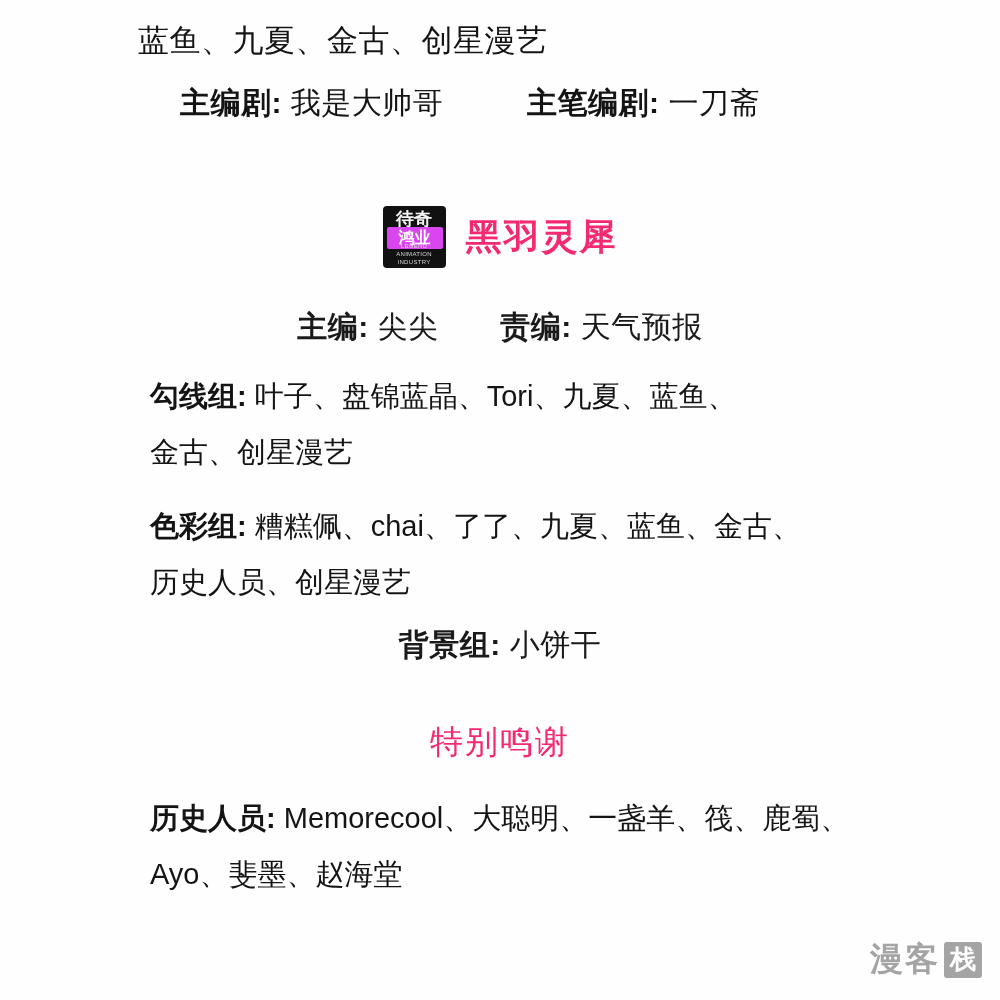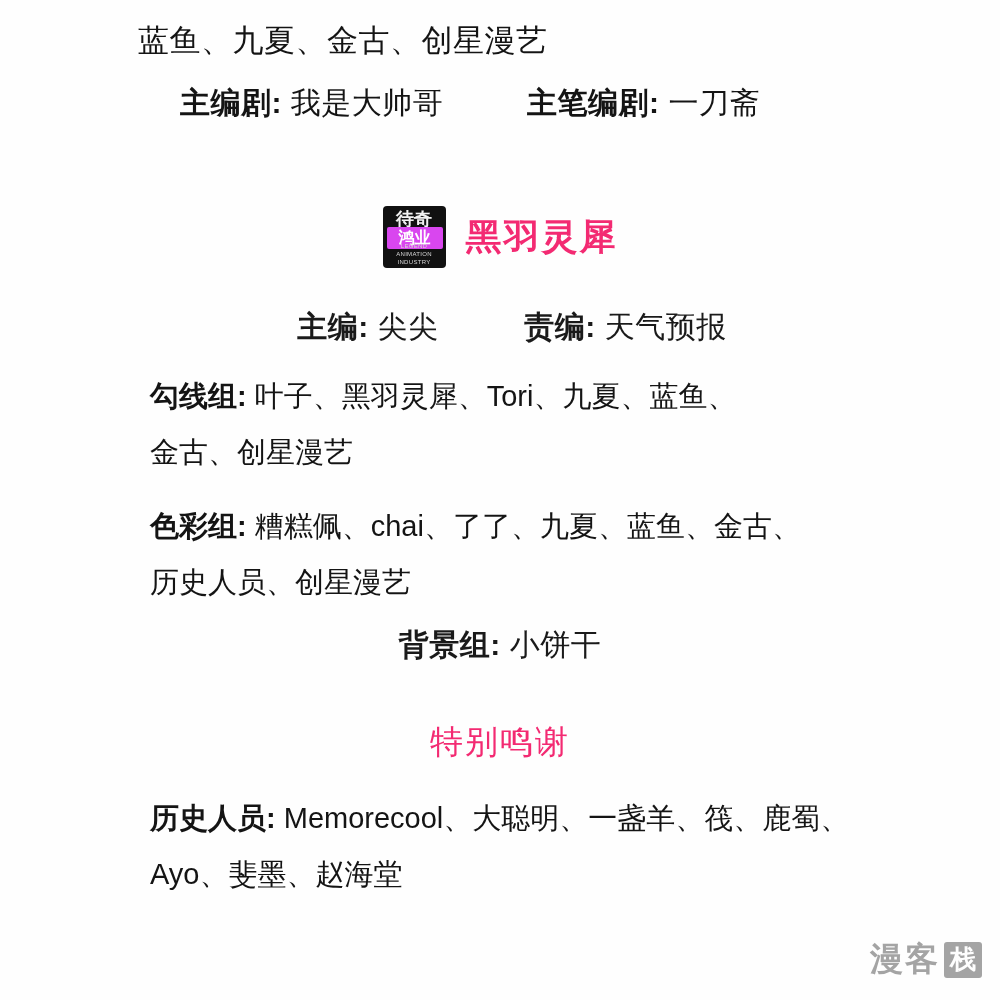--- a/index.html
+++ b/index.html
@@ -115,21 +115,21 @@
   }
 
   .row-editors {
     left: 0;
     top: 307px;
     width: 1000px;
     text-align: center;
     font-size: 30px;
     white-space: nowrap;
   }
-  .row-editors .lbl { font-weight: 700; margin-left: 24px; }
+  .row-editors .lbl { font-weight: 700; }
   .gap-mid { display: inline-block; width: 44px; }
 
   .blk {
     position: absolute;
     left: 150px;
     width: 760px;
     font-size: 29px;
     line-height: 56px;
     color: #141414;
   }
@@ -215,21 +215,21 @@
     <span class="lbl">主编:</span>
     <span>尖尖</span>
     <span class="gap-mid"></span>
     <span class="lbl">责编:</span>
     <span>天气预报</span>
   </div>
 
   <div class="blk lineart">
     <div class="blk-line">
       <span class="lbl">勾线组:</span>
-      <span>叶子、黑羽灵犀、Tori、九夏、蓝鱼、</span>
+      <span>叶子、盘锦蓝晶、Tori、九夏、蓝鱼、</span>
     </div>
     <div class="blk-line">金古、创星漫艺</div>
   </div>
 
   <div class="blk color">
     <div class="blk-line">
       <span class="lbl">色彩组:</span>
       <span>糟糕佩、chai、了了、九夏、蓝鱼、金古、</span>
     </div>
     <div class="blk-line">历史人员、创星漫艺</div>

